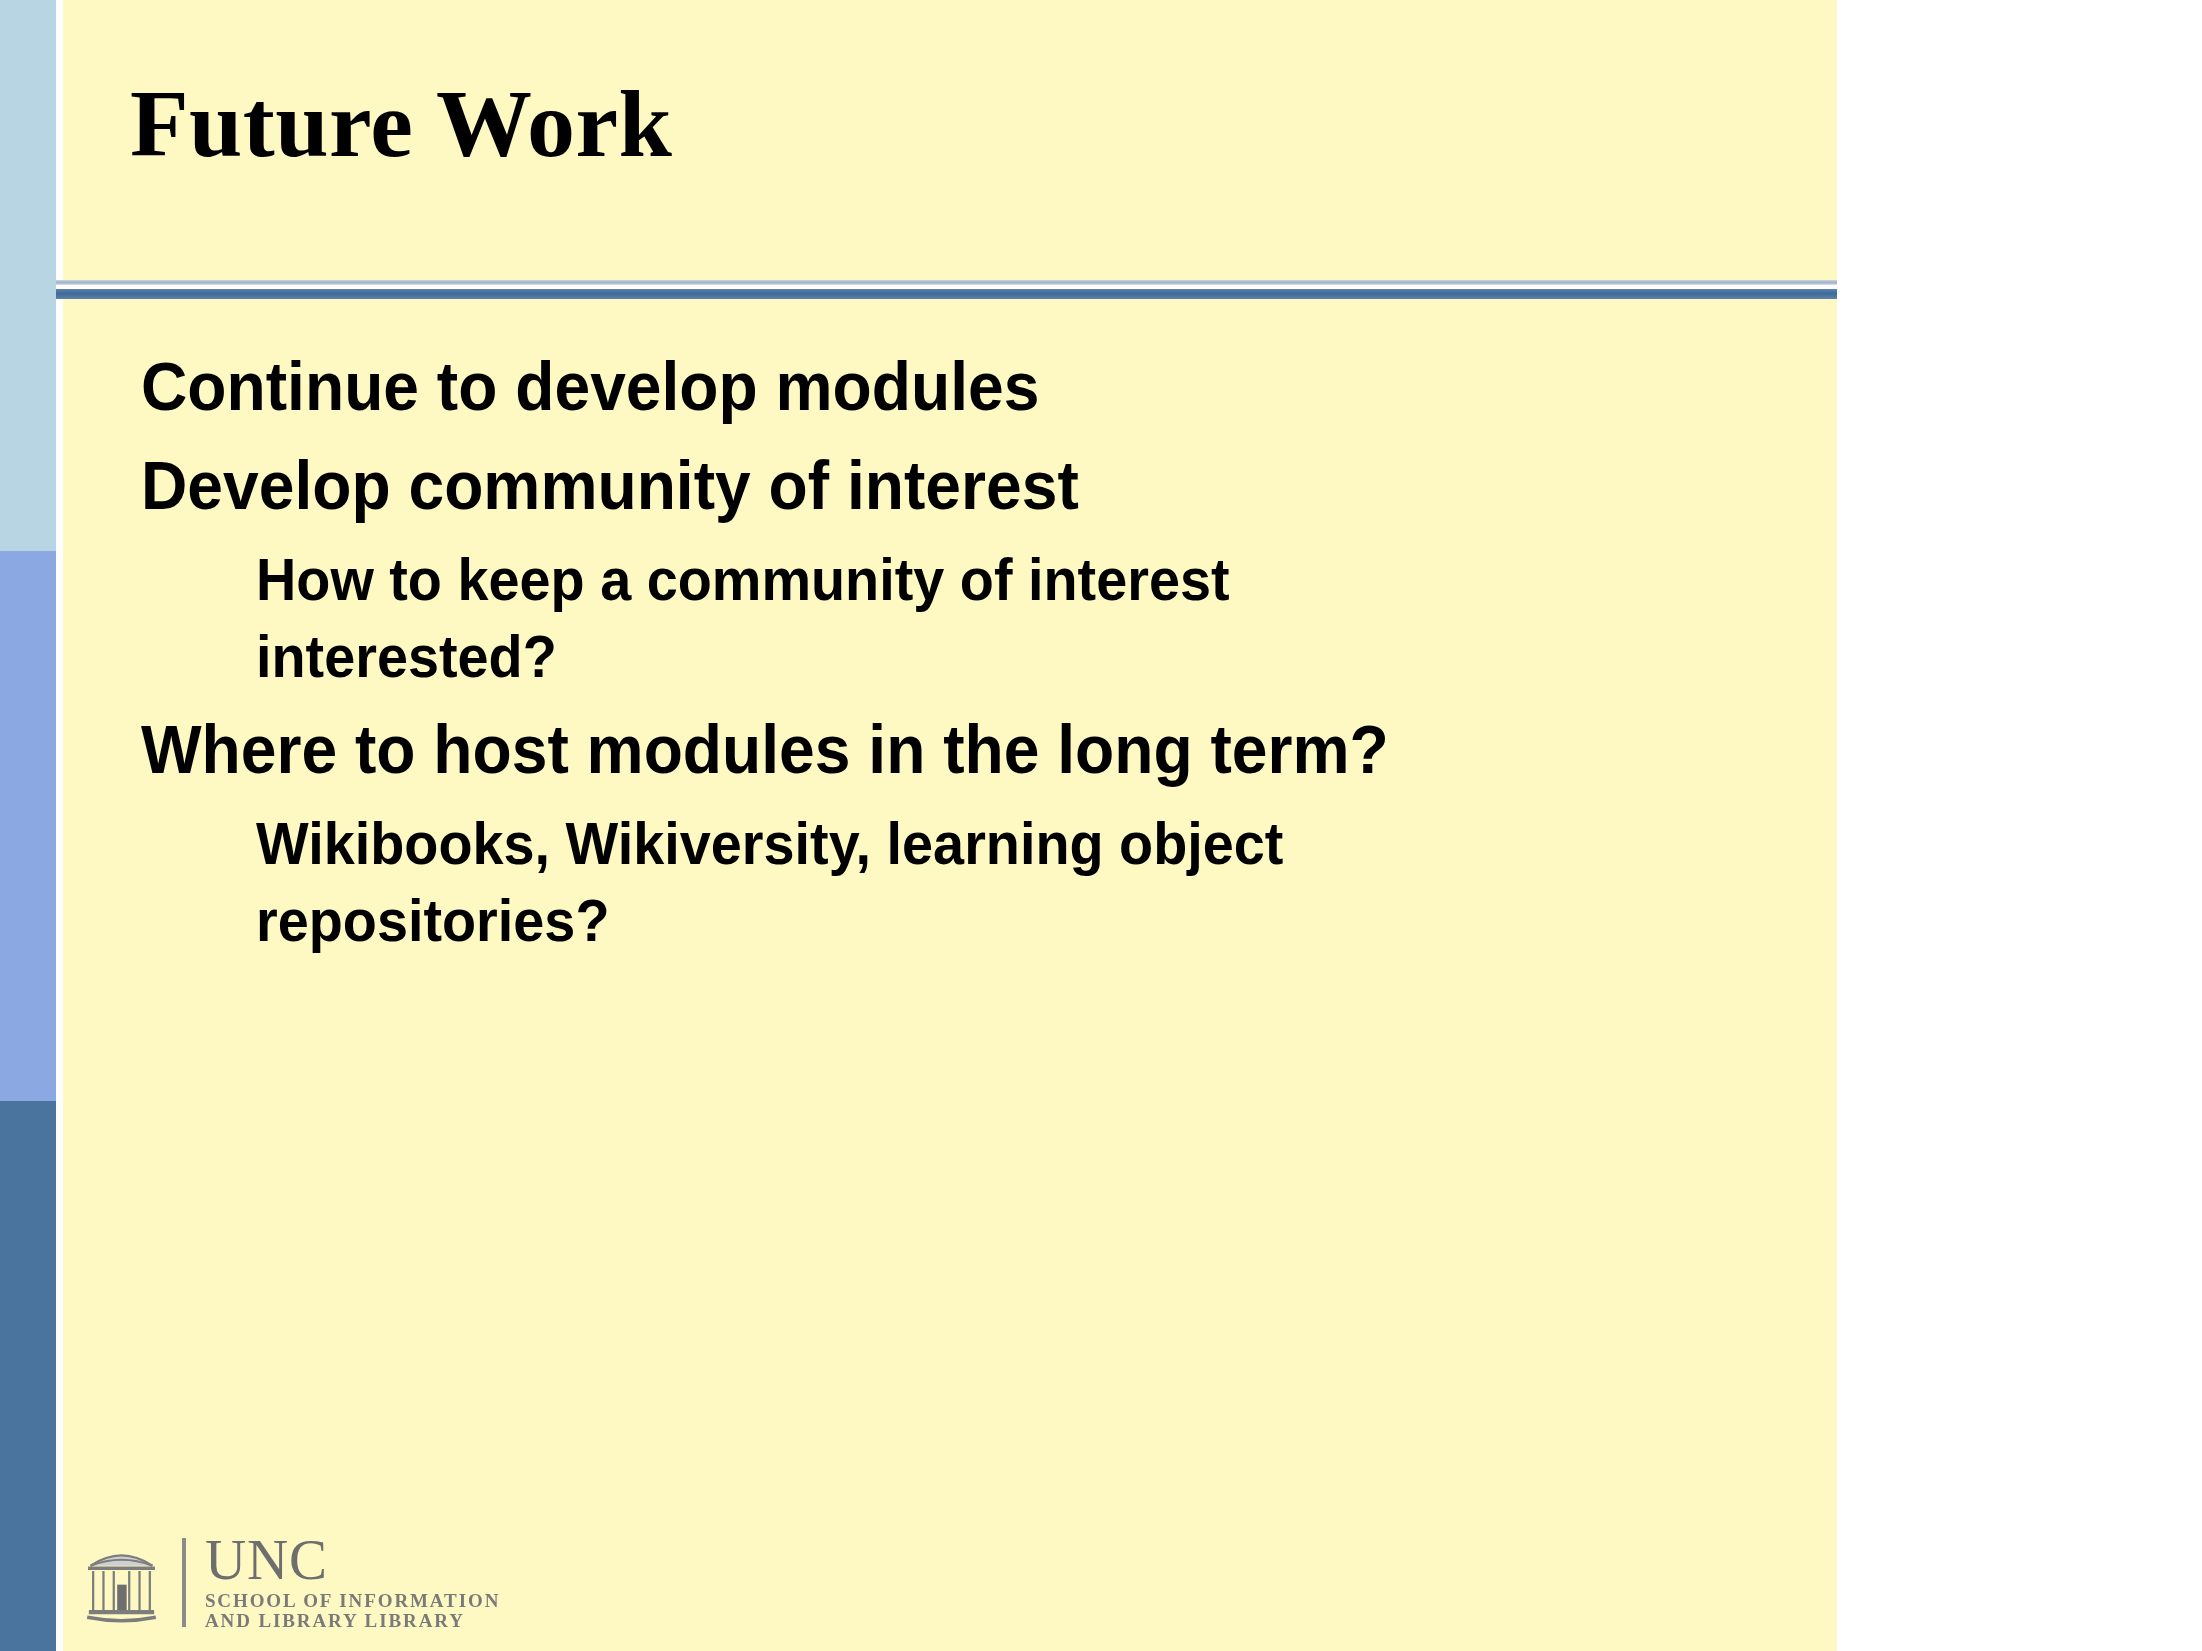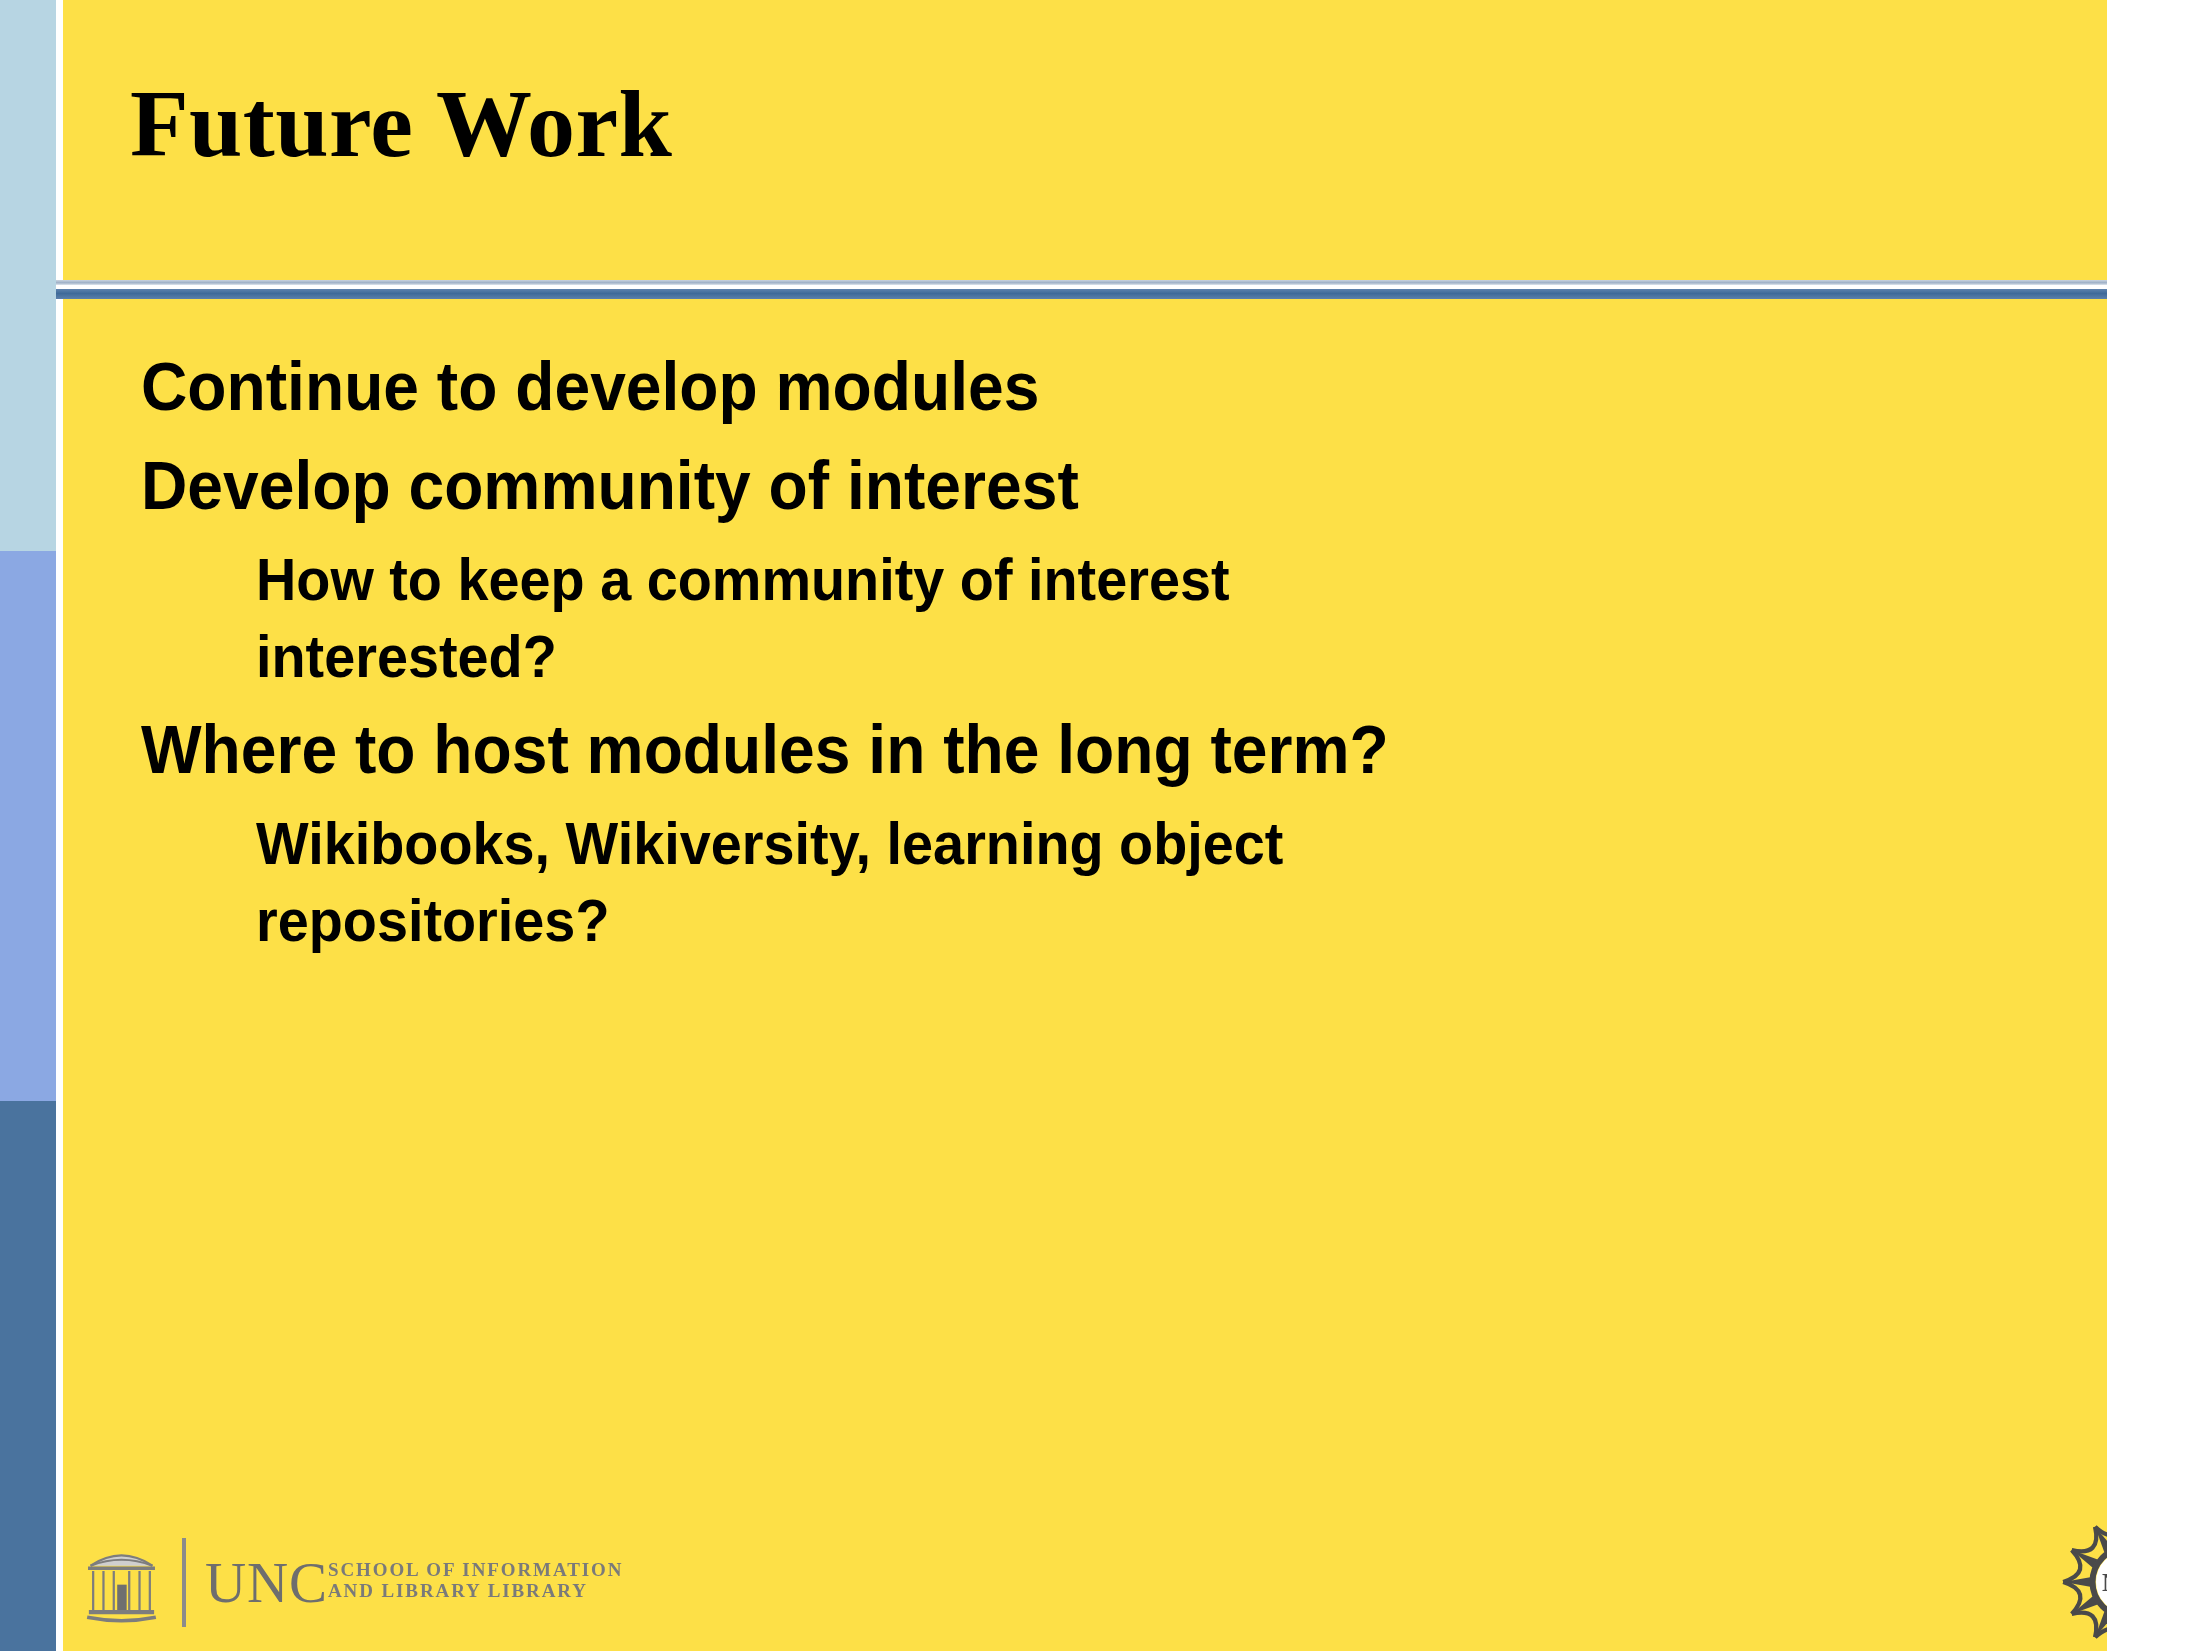--- a/index.html
+++ b/index.html
@@ -9,23 +9,23 @@
   }
   body {
     width: 2203px;
     height: 1652px;
     overflow: hidden;
     font-family: "Liberation Sans", sans-serif;
   }
 
   #slide {
     position: relative;
-    width: 2107px;
-    height: 1652px;
-    background: #fde047;
+    width: 1837px;
+    height: 1652px;
+    background: #fef9c3;
     overflow: hidden;
   }
 
   
   #side-bands {
     position: absolute;
     left: 0;
     top: 0;
     width: 56px;
     height: 1652px;
@@ -141,21 +141,21 @@
     height: 103px;
   }
   #unc-rotunda { width: 79px; height: 86px; flex: 0 0 auto; }
   #unc-rule {
     width: 4.3px;
     height: 89px;
     background: #8b8b8b;
     margin: 0 19px 0 20.6px;
     flex: 0 0 auto;
   }
-  #unc-wordmark { display: flex; flex-direction: row; justify-content: center; }
+  #unc-wordmark { display: flex; flex-direction: column; justify-content: center; }
   #unc-name {
     font-family: "Liberation Serif", "DejaVu Serif", serif;
     font-size: 57px;
     line-height: 0.94;
     color: #6e6e6e;
     letter-spacing: 0.9px;
   }
   #unc-sub {
     font-family: "Liberation Serif", "DejaVu Serif", serif;
     font-weight: bold;

